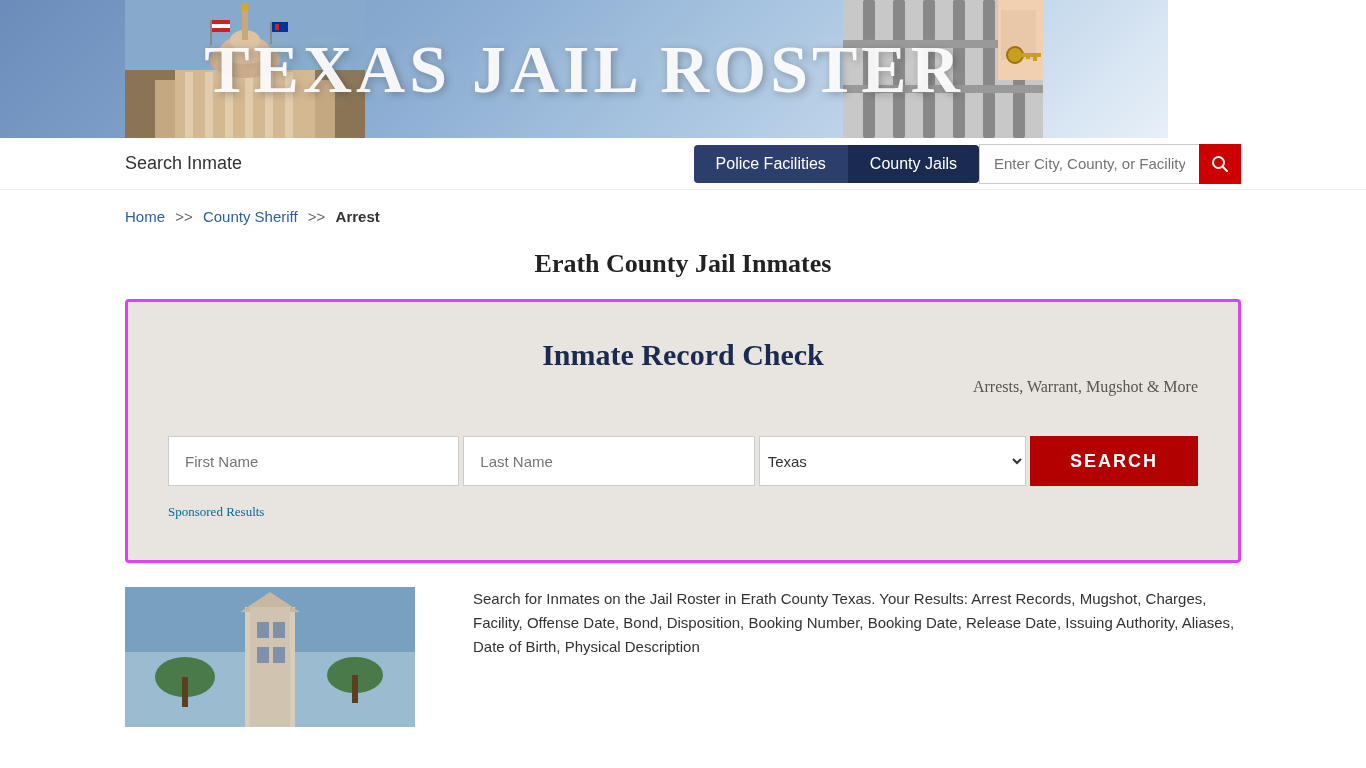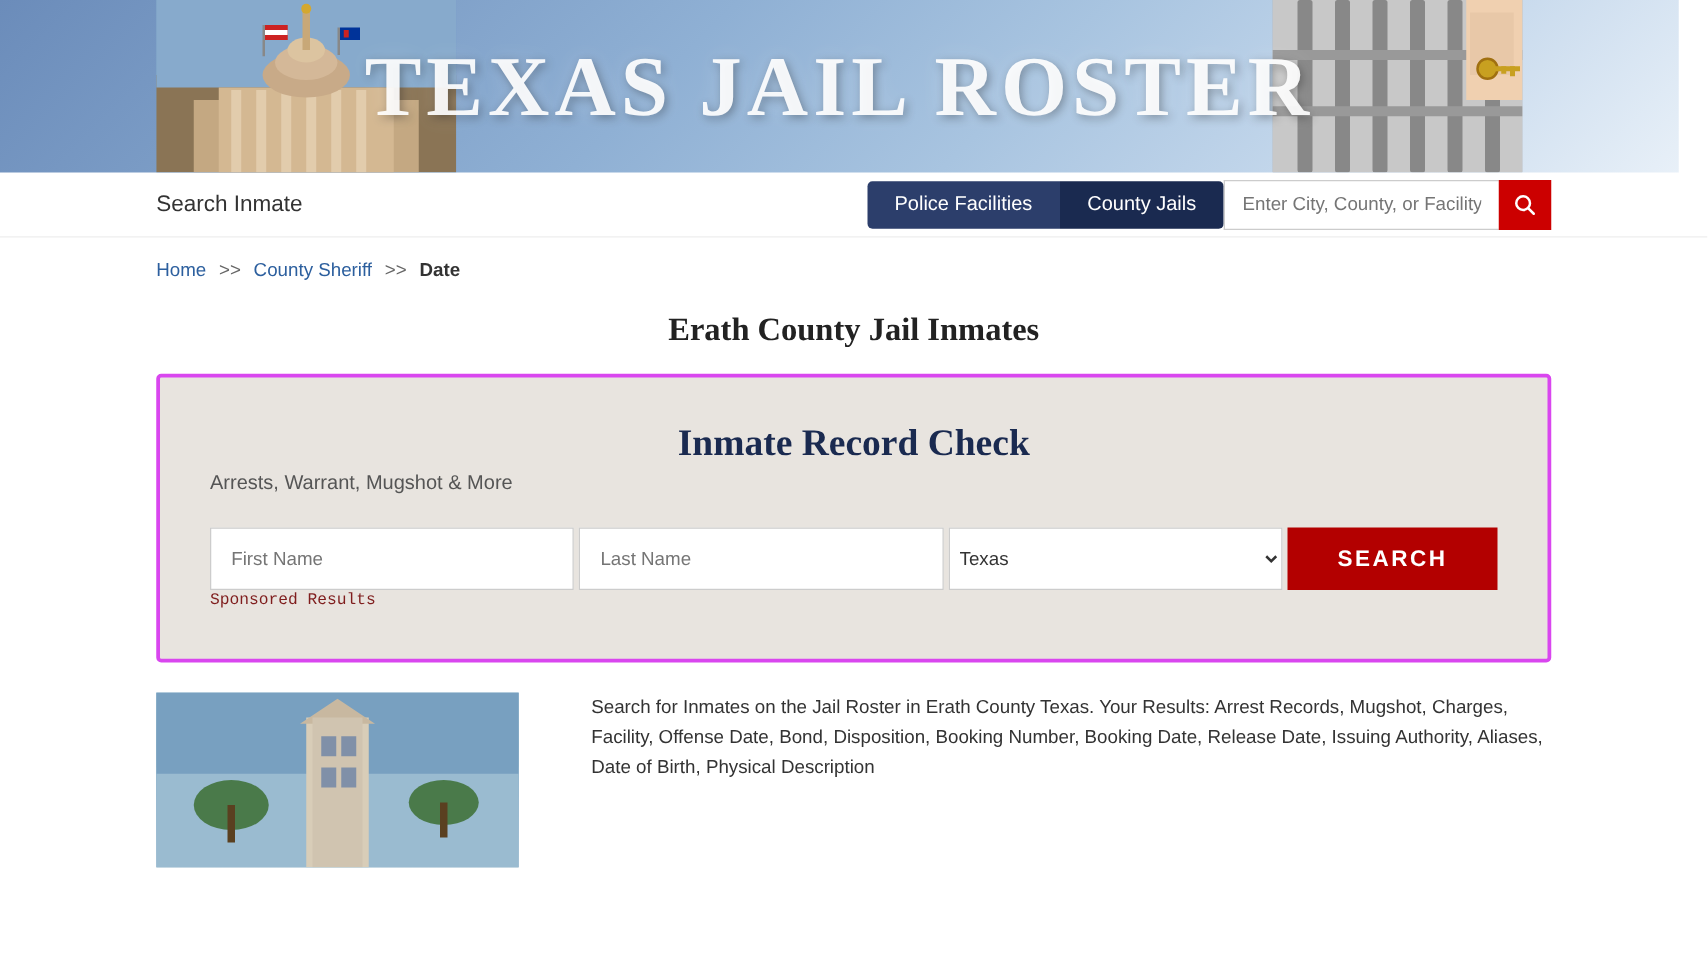--- a/index.html
+++ b/index.html
@@ -1,20 +1,20 @@
 <!DOCTYPE html>
 <html><head>
   <meta charset="utf-8">
   <style>
     * { margin: 0; padding: 0; box-sizing: border-box; }
     body { font-family: Georgia, 'Times New Roman', serif; background: #fff; width: 1366px; min-height: 768px; overflow-x: hidden; }
 
     
     .header-banner {
-      width: 1343px;
+      width: 1168px;
       height: 138px;
       background: linear-gradient(135deg, #6b8cba 0%, #8fb0d4 40%, #a8c4e0 60%, #c5d8ec 80%, #e8f0f8 100%);
       position: relative;
       overflow: hidden;
       display: flex;
       align-items: center;
       justify-content: center;
     }
     .banner-title {
       font-family: 'Palatino Linotype', Palatino, serif;
@@ -135,25 +135,25 @@
     }
     .record-check-title {
       font-family: Georgia, serif;
       font-size: 30px;
       font-weight: bold;
       color: #1a2a50;
       text-align: center;
       margin-bottom: 6px;
     }
     .record-check-sub {
-      text-align: left;
+      text-align: right;
       font-size: 16px;
       color: #555;
-      font-family: Liberation Sans, sans-serif;
-      margin-bottom: 26px;
+      font-family: Liberation Serif, serif;
+      margin-bottom: 40px;
     }
     .search-form {
       display: flex;
       gap: 4px;
       align-items: center;
     }
     .search-form input {
       flex: 1;
       padding: 14px 16px;
       font-size: 15px;
@@ -184,22 +184,23 @@
       letter-spacing: 2px;
       border: none;
       padding: 0 40px;
       height: 50px;
       cursor: pointer;
       font-family: Arial, sans-serif;
       flex: 0 0 auto;
     }
     .sponsored-results {
       font-size: 13px;
-      color: #7f1d1d;
-      font-family: Liberation Mono, monospace;
+      color: #0369a1;
+      font-family: Liberation Serif, serif;
+      margin-top: 18px;
     }
 
     
     .bottom-section {
       display: flex;
       gap: 30px;
       padding: 0 125px;
       padding-bottom: 20px;
     }
     .bottom-image {
@@ -312,21 +313,21 @@
       </svg>
     </button>
   </div>
 </div>
 
 <div class="breadcrumb-bar">
   <a href="#">Home</a>
   <span class="breadcrumb-sep">&gt;&gt;</span>
   <a href="#">County Sheriff</a>
   <span class="breadcrumb-sep">&gt;&gt;</span>
-  <span class="breadcrumb-current">Date</span>
+  <span class="breadcrumb-current">Arrest</span>
 </div>
 
 <h1 class="page-title">Erath County Jail Inmates</h1>
 
 <div class="main-content">
   <div class="record-check-box">
     <div class="record-check-title">Inmate Record Check</div>
     <div class="record-check-sub">Arrests, Warrant, Mugshot &amp; More</div>
     <div class="search-form">
       <input type="text" placeholder="First Name" style="">

